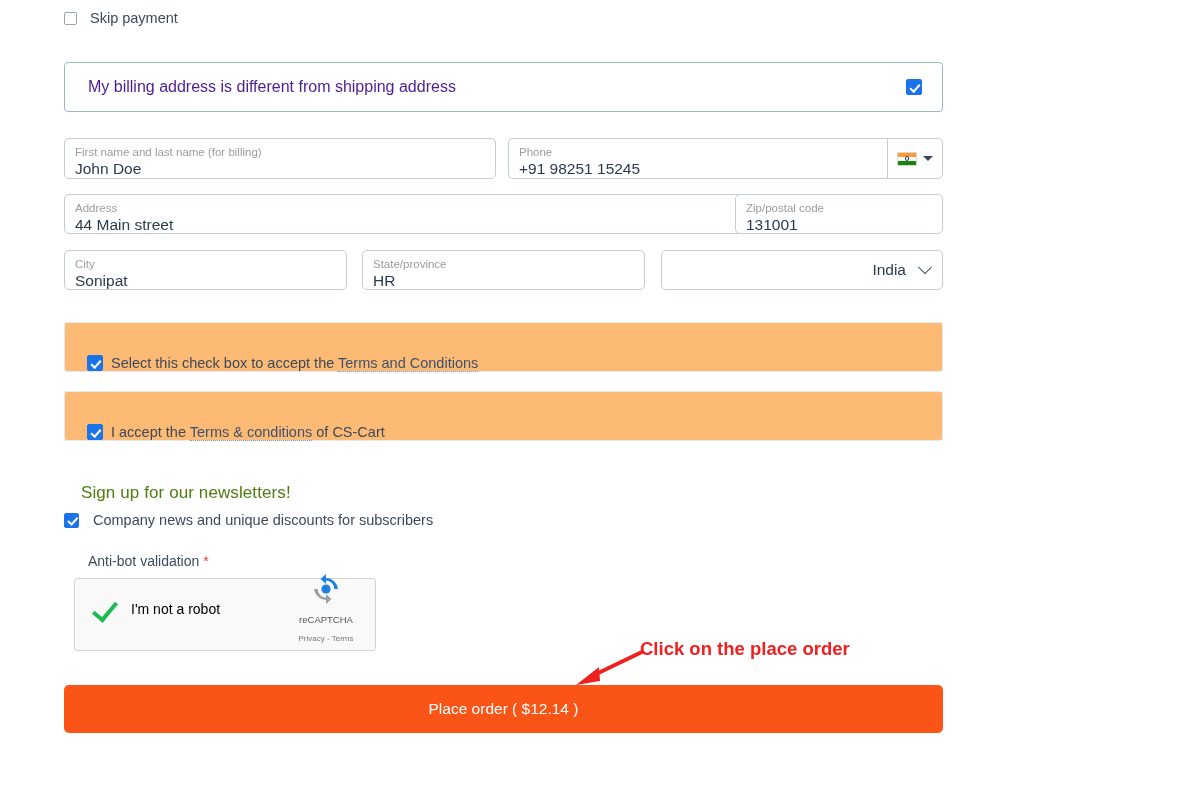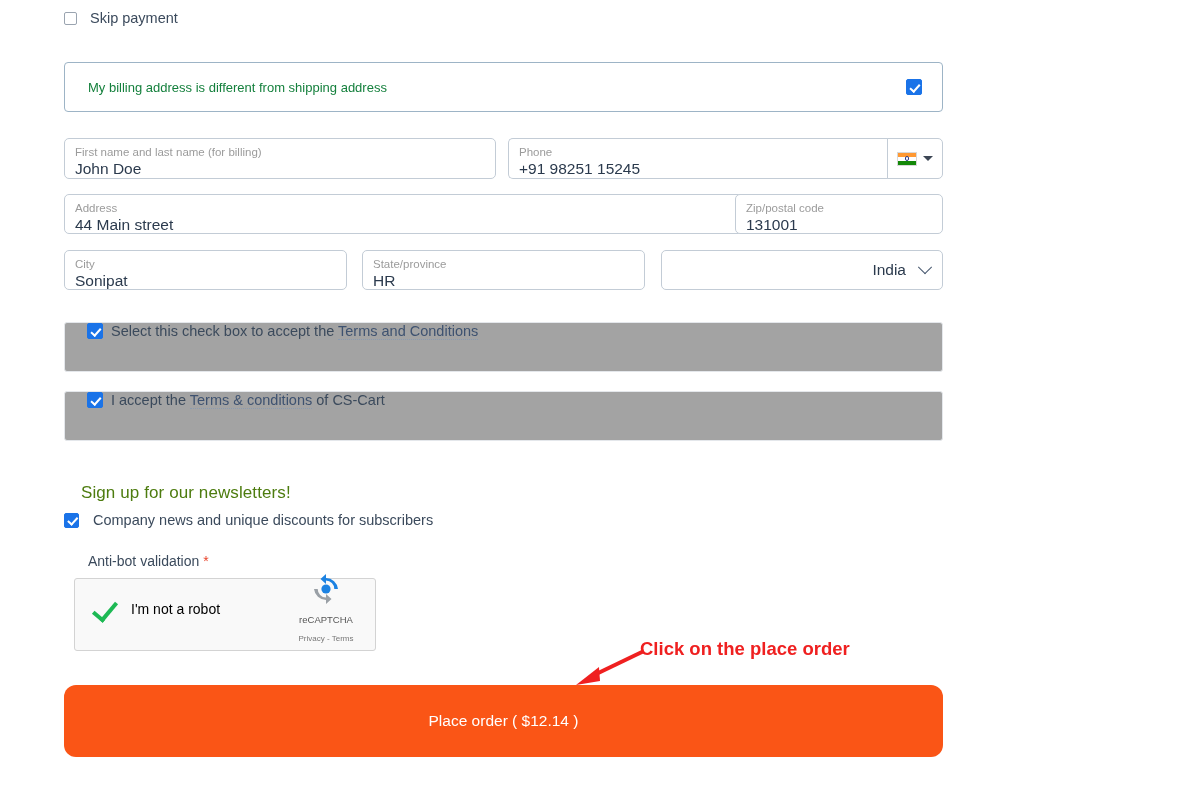--- a/index.html
+++ b/index.html
@@ -59,22 +59,22 @@
     box-sizing: border-box;
     border: 1px solid #9db4c6;
     border-radius: 4px;
     background: #ffffff;
     display: flex;
     align-items: center;
     justify-content: space-between;
     padding: 0 20px 0 23px;
   }
   .billing-text {
-    font-size: 13px;
-    color: #15803d;
+    font-size: 16px;
+    color: #4c1d95;
   }
   .cb-big {
     width: 16px;
     height: 16px;
     box-sizing: border-box;
     border-radius: 2px;
     background: #1a73e8;
     border: 1px solid #1a73e8;
     position: relative;
     flex: none;
@@ -184,23 +184,23 @@
   }
 
   
   .terms-box {
     position: absolute;
     left: 64px;
     width: 879px;
     box-sizing: border-box;
     border: 1px solid #e4e7eb;
     border-radius: 3px;
-    background: #a3a3a3;
-    display: flex;
-    align-items: flex-start;
+    background: #fdba74;
+    display: flex;
+    align-items: flex-end;
     gap: 8px;
     padding-left: 22px;
   }
   #terms1 { top: 322px; height: 50px; }
   #terms2 { top: 391px; height: 50px; }
   .terms-text {
     font-size: 14.5px;
     color: #3b4a5c;
   }
   .dotted-link {
@@ -325,24 +325,24 @@
     width: 80px;
     height: 45px;
   }
 
   
   .place-order {
     position: absolute;
     left: 64px;
     top: 685px;
     width: 879px;
-    height: 72px;
+    height: 48px;
     background: #fa5516;
     border: none;
-    border-radius: 12px;
+    border-radius: 5px;
     color: #ffffff;
     font-size: 15.5px;
     font-family: "Liberation Sans", sans-serif;
     cursor: pointer;
     display: flex;
     align-items: center;
     justify-content: center;
   }
 </style>
 </head>

